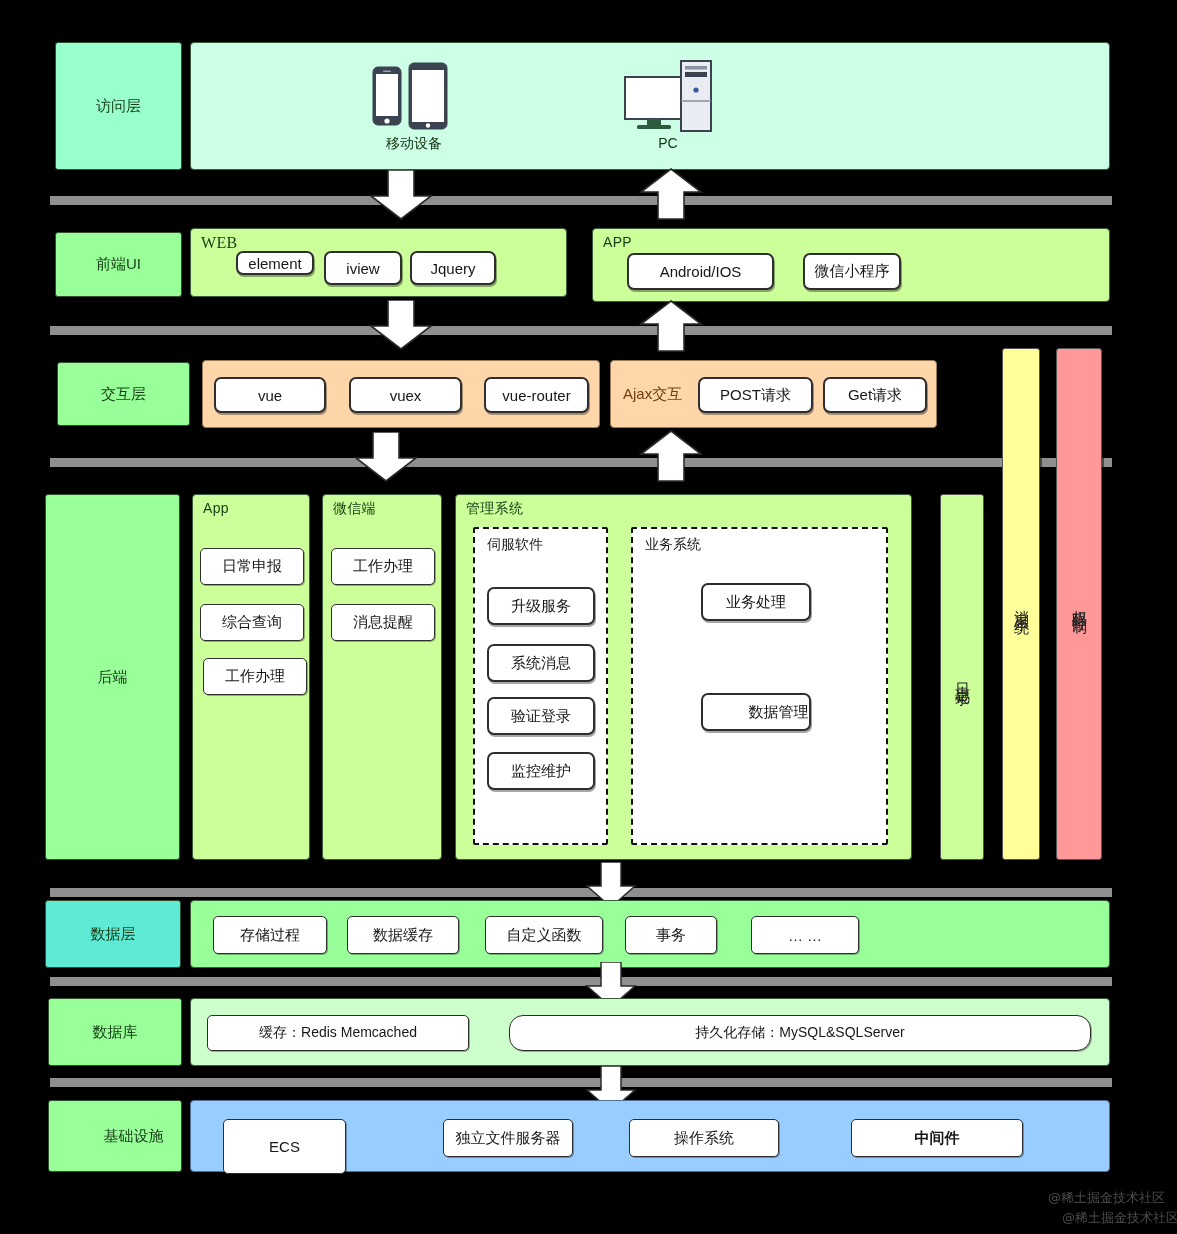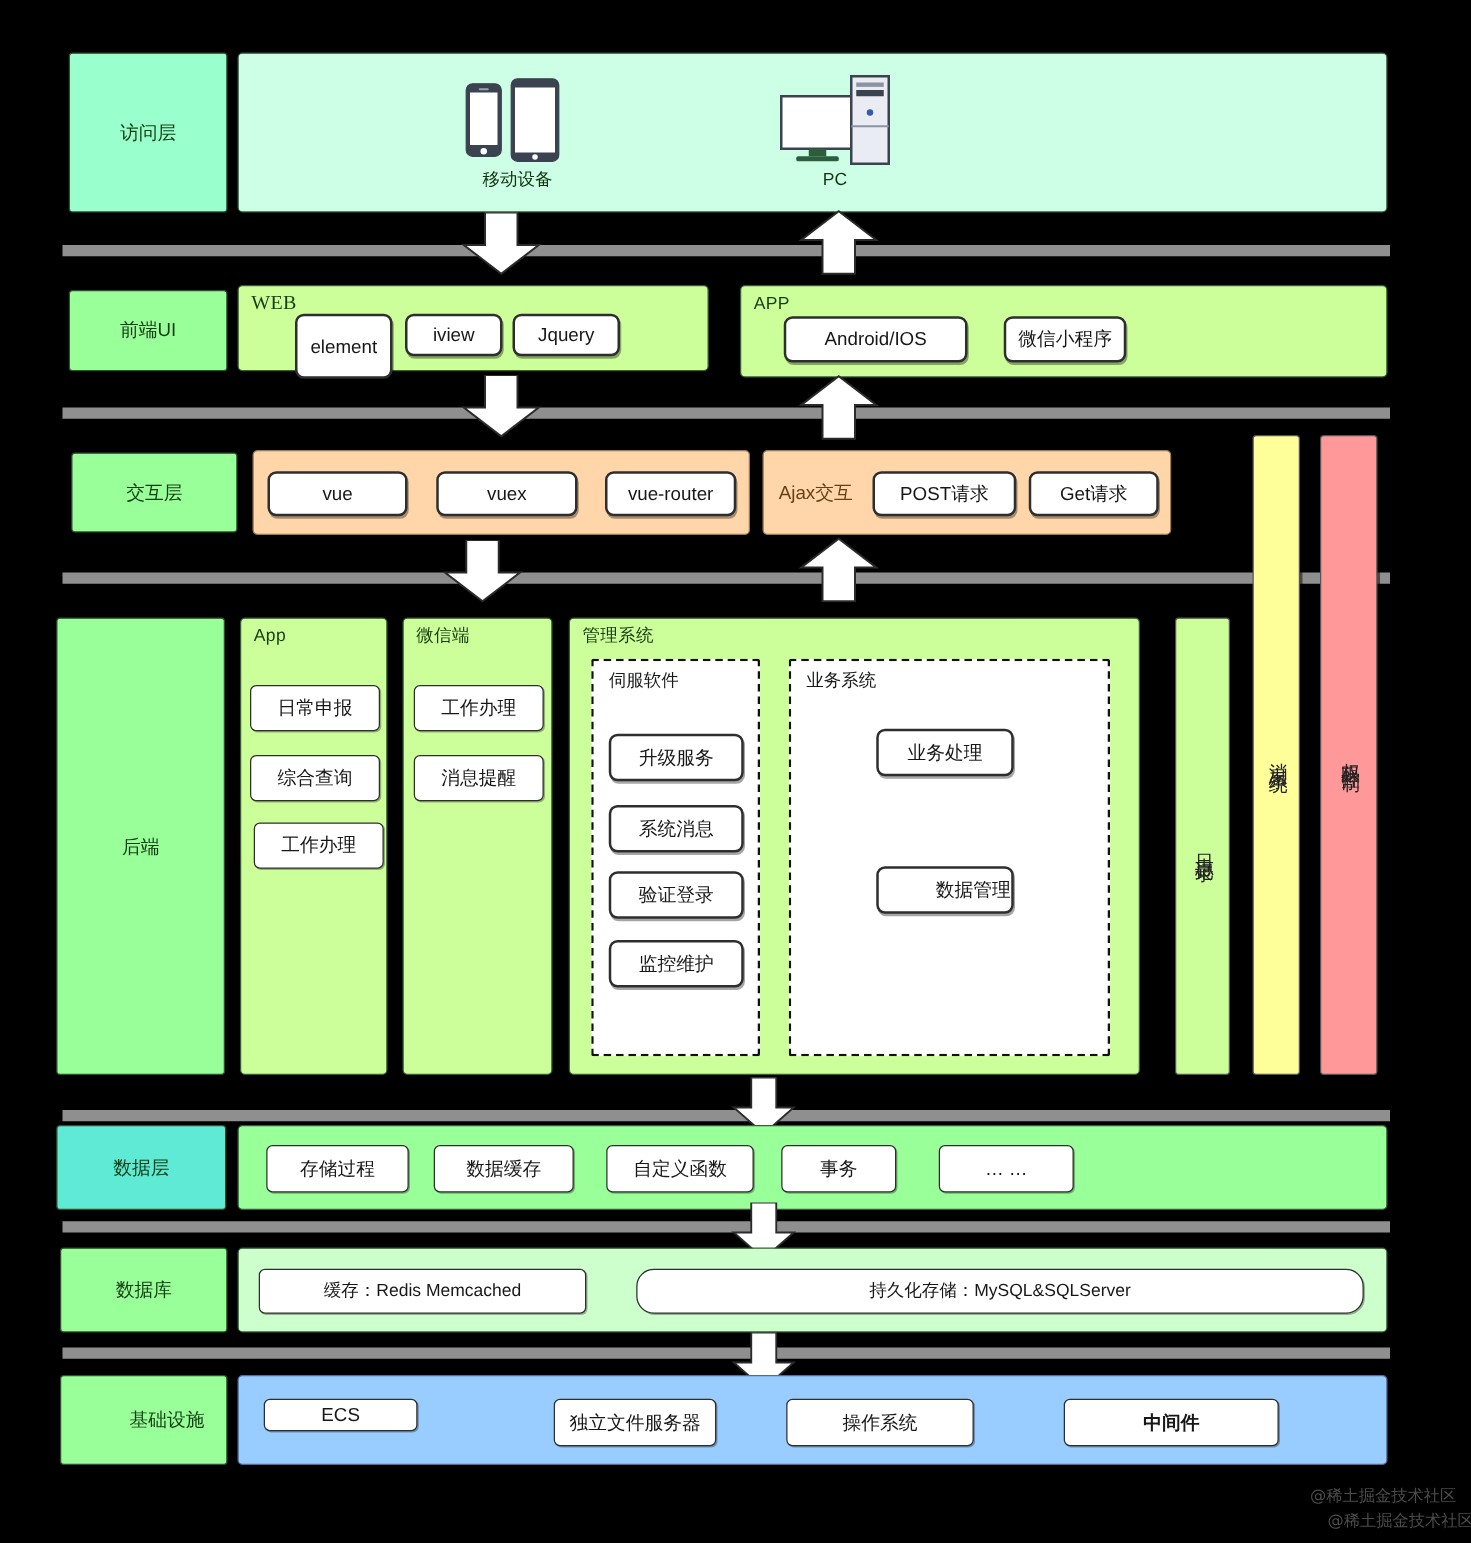--- a/index.html
+++ b/index.html
@@ -131,21 +131,21 @@
       <polygon points="34,1 64,24 47,24 47,51 21,51 21,24 4,24" fill="#ffffff" stroke="#2b2b2b" stroke-width="1.6"></polygon>
     </svg>
   </div>
 
   <div class="layer-label abs" style="left:55px;top:232px;width:127px;height:65px;background:#99FF99;">
     <span>前端UI</span>
   </div>
 
   <div class="panel" style="left:190px;top:228px;width:377px;height:69px;background:#CCFF99;">
     <div class="panel-title serif">WEB</div>
-    <div class="chip" style="left:45px;top:22px;width:78px;height:52px;">
+    <div class="chip" style="left:45px;top:22px;width:78px;height:24px;">
       <span>element</span>
     </div>
     <div class="chip" style="left:133px;top:22px;width:78px;height:34px;">
       <span>iview</span>
     </div>
     <div class="chip" style="left:219px;top:22px;width:86px;height:34px;">
       <span>Jquery</span>
     </div>
   </div>
 
@@ -332,21 +332,21 @@
     <svg width="56" height="46" viewBox="0 0 56 46">
       <polygon points="18,0 38,0 38,24 52,24 28,45 4,24 18,24" fill="#ffffff" stroke="#2b2b2b" stroke-width="1.5"></polygon>
     </svg>
   </div>
 
   <div class="layer-label abs" style="left:48px;top:1100px;width:134px;height:72px;background:#99FF99;padding-left:37px;">
     <span>基础设施</span>
   </div>
 
   <div class="panel" style="left:190px;top:1100px;width:920px;height:72px;background:#99CCFF;border-color:#4e6f94;">
-    <div class="chip thin" style="left:20px;top:18px;width:123px;height:26px;text-align:right;">
+    <div class="chip thin" style="left:32px;top:18px;width:123px;height:55px;text-align:right;">
       <span>ECS</span>
     </div>
     <div class="chip thin" style="left:252px;top:18px;width:130px;height:38px;">
       <span>独立文件服务器</span>
     </div>
     <div class="chip thin" style="left:438px;top:18px;width:150px;height:38px;">
       <span>操作系统</span>
     </div>
     <div class="chip thin" style="left:660px;top:18px;width:172px;height:38px;font-weight:bold;">
       <span>中间件</span>

